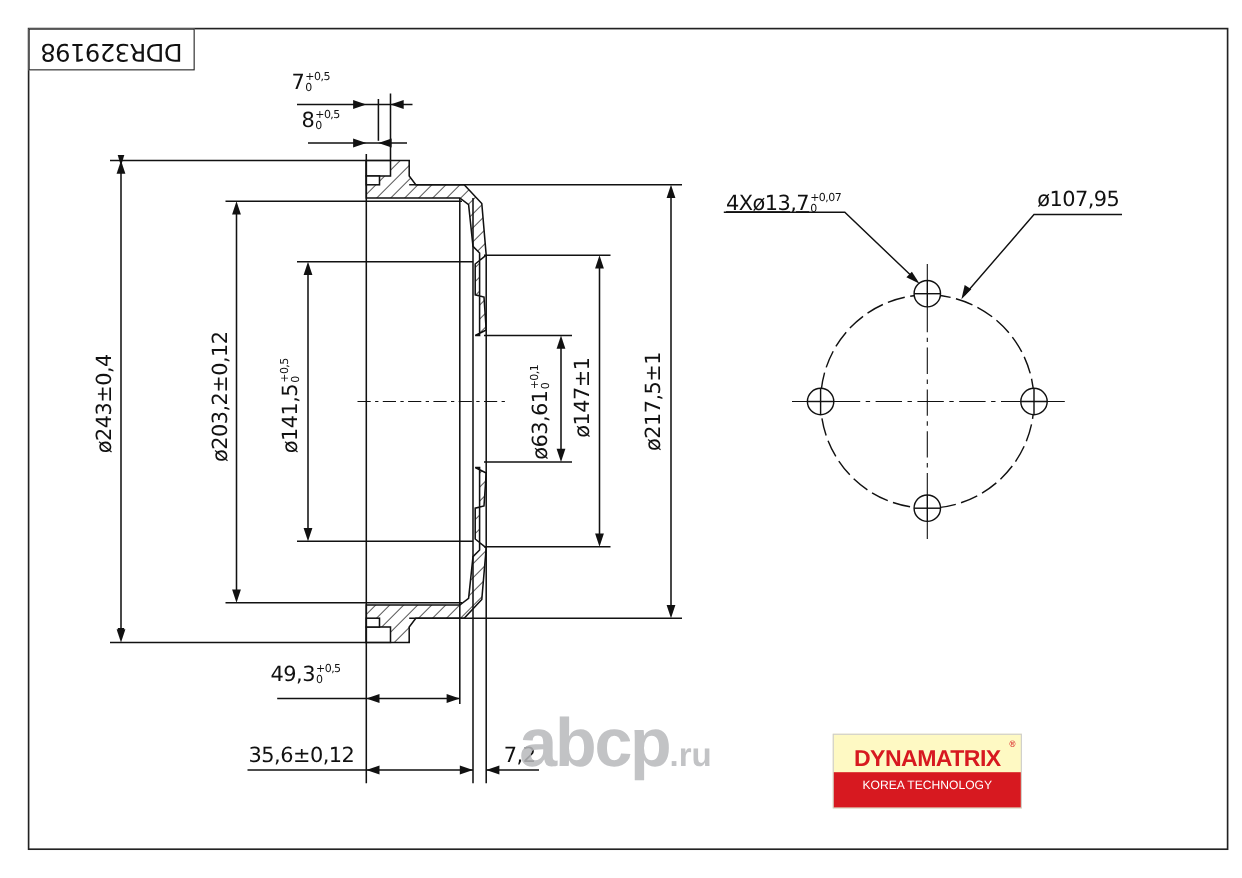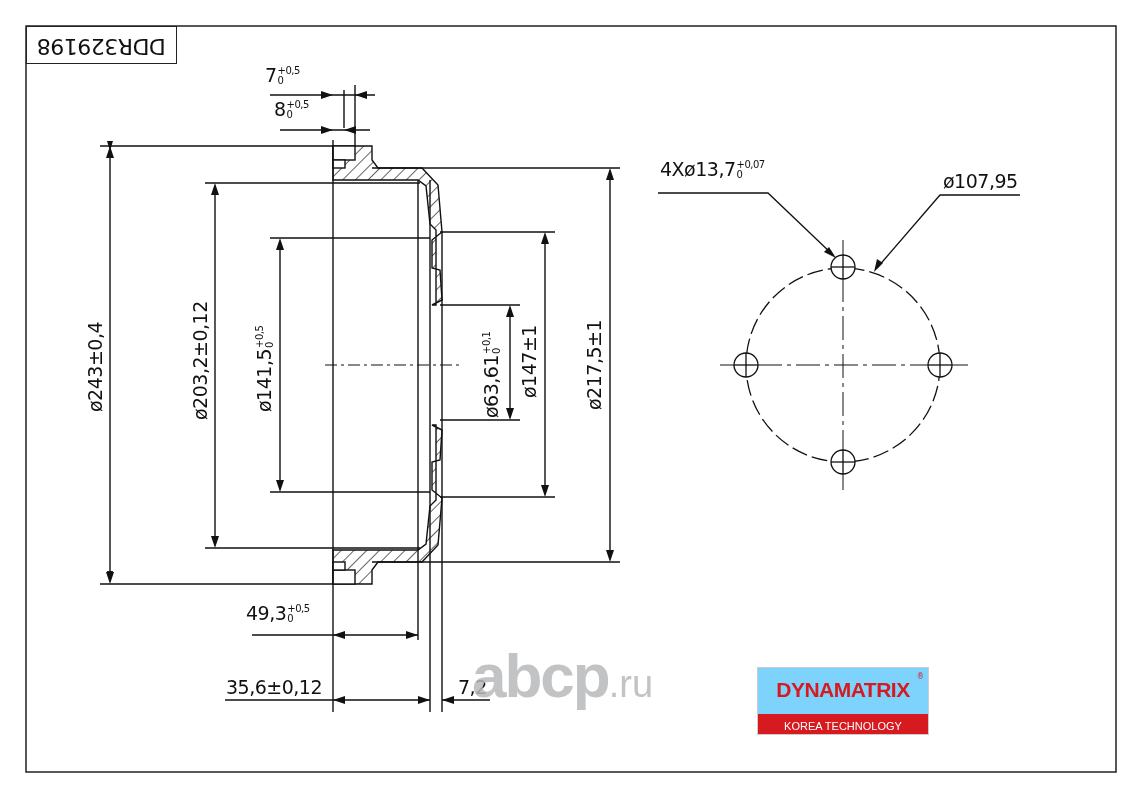--- a/index.html
+++ b/index.html
@@ -10,32 +10,32 @@
            font-family: "DejaVu Sans", sans-serif; letter-spacing: -0.5px; transform-origin: left top; }
     .tol { display: inline-flex; flex-direction: column; font-size: 10px; line-height: 10px;
            vertical-align: top; margin-left: 1px; }
     .vert { transform: rotate(-90deg); }
     #title-box { position: absolute; left: 26px; top: 26px; width: 151px; height: 38px;
                  border: 1.5px solid #222; box-sizing: border-box; background: #fff; }
     #title-text { position: absolute; left: 0; right: 0; top: 7px; text-align: center;
                   font-size: 22px; transform: rotate(180deg); font-family: "DejaVu Sans", sans-serif;
                   color: #111; letter-spacing: -0.5px; }
     #brand { position: absolute; left: 757px; top: 667px; width: 172px; height: 68px;
-             border: 1px solid #ccc; box-sizing: border-box; background: #7dd3fc; }
+             border: 1px solid #ccc; box-sizing: border-box; background: #fef9c3; }
     #brand-name { position: absolute; left: 0; right: 0; top: 10px; text-align: center;
                   color: #d71920; font-weight: bold; font-size: 21px;
                   font-family: "Liberation Sans", sans-serif; letter-spacing: -0.5px; }
     #brand-reg { position: absolute; right: 4px; top: 4px; font-size: 8px; color: #d71920; }
-    #brand-bar { position: absolute; left: 0; right: 0; bottom: 0; height: 20px; background: #d71920;
+    #brand-bar { position: absolute; left: 0; right: 0; bottom: 0; height: 32px; background: #d71920;
                  color: #fff; font-size: 11px; text-align: center; line-height: 24px;
                  font-family: "Liberation Sans", sans-serif; margin-top: 40px; }
     #watermark { position: absolute; left: 472px; top: 645px; font-size: 62px; font-weight: bold;
                  color: #b8b9bc; opacity: 0.85; font-family: "Liberation Sans", sans-serif;
                  letter-spacing: -2px; line-height: 1; }
-    #watermark-tld { font-size: 38px; font-weight: normal; letter-spacing: 0; }
+    #watermark-tld { font-size: 30px; font-weight: bold; letter-spacing: 0; }
   </style>
 </head>
 <body>
 
 <svg id="canvas" width="1129" height="798" viewBox="0 0 1129 798" xmlns="http://www.w3.org/2000/svg">
   <defs>
     <pattern id="hatch" patternUnits="userSpaceOnUse" width="9" height="9" patternTransform="rotate(45)">
       <line x1="0" y1="0" x2="0" y2="9" stroke="#111" stroke-width="1.3"></line>
     </pattern>
     <marker id="arr" markerWidth="10" markerHeight="8" refX="9" refY="4" orient="auto" markerUnits="userSpaceOnUse">
@@ -170,21 +170,21 @@
 </div>
 <div class="lbl vert" style="left:482px;top:418px;">
   <span>ø63,61</span><span class="tol">
       <span>+0,1</span>
       <span>0</span>
     </span>
 </div>
 <div class="lbl vert" style="left:520px;top:398px;">ø147±1</div>
 <div class="lbl vert" style="left:585px;top:410px;">ø217,5±1</div>
 
-<div class="lbl" style="left:660px;top:160px;">
+<div class="lbl" style="left:660px;top:176px;text-decoration:underline;">
   <span>4Xø13,7</span><span class="tol">
       <span>+0,07</span>
       <span>0</span>
     </span>
 </div>
 <div class="lbl" style="left:943px;top:172px;">ø107,95</div>
 
 <div class="lbl" style="left:246px;top:604px;">
   <span>49,3</span><span class="tol">
       <span>+0,5</span>

